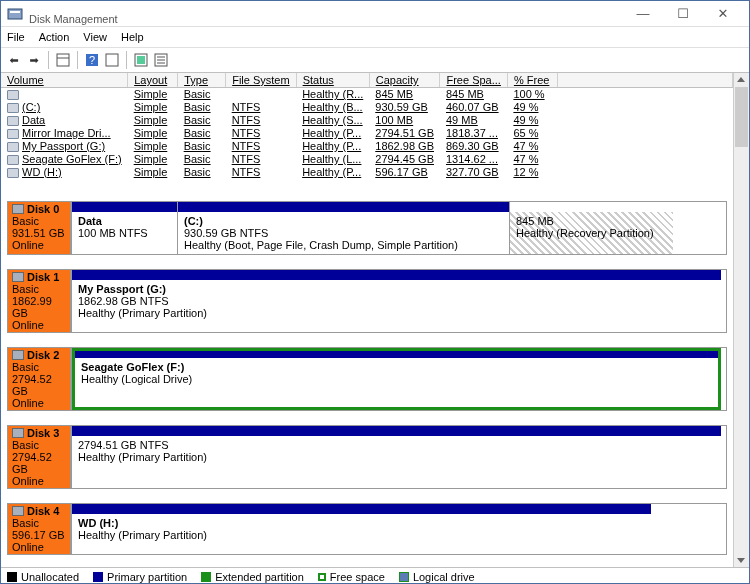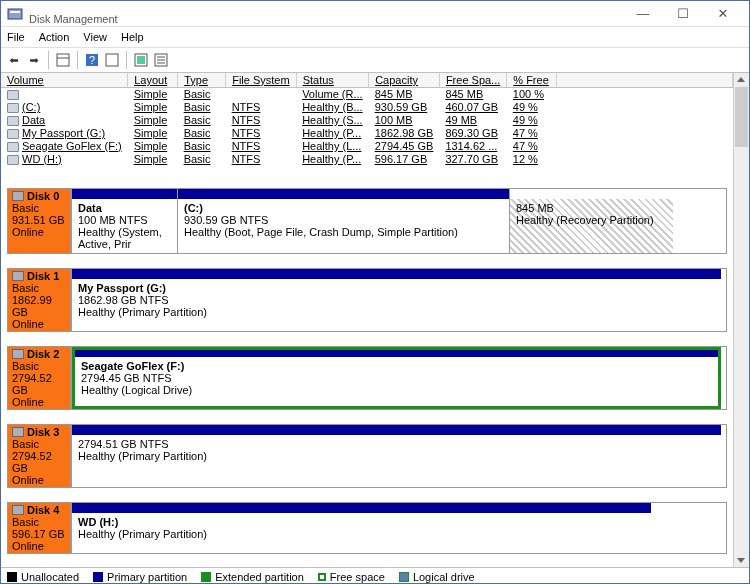--- a/index.html
+++ b/index.html
@@ -142,21 +142,21 @@
     <th>% Free</th>
     <th></th>
   </tr>
         </thead>
   <tbody id="vol-tbody">
           <tr>
             <td><span class="vol-icon"></span><span></span></td>
             <td>Simple</td>
             <td>Basic</td>
             <td></td>
-            <td>Volume (R...</td>
+            <td>Healthy (R...</td>
             <td>845 MB</td>
             <td>845 MB</td>
             <td>100 %</td>
             <td></td>
           </tr>
           <tr>
             <td><span class="vol-icon"></span><span>(C:)</span></td>
             <td>Simple</td>
             <td>Basic</td>
             <td>NTFS</td>
@@ -171,20 +171,31 @@
             <td>Simple</td>
             <td>Basic</td>
             <td>NTFS</td>
             <td>Healthy (S...</td>
             <td>100 MB</td>
             <td>49 MB</td>
             <td>49 %</td>
             <td></td>
           </tr>
           <tr>
+            <td><span class="vol-icon"></span><span>Mirror Image Dri...</span></td>
+            <td>Simple</td>
+            <td>Basic</td>
+            <td>NTFS</td>
+            <td>Healthy (P...</td>
+            <td>2794.51 GB</td>
+            <td>1818.37 ...</td>
+            <td>65 %</td>
+            <td></td>
+          </tr>
+          <tr>
             <td><span class="vol-icon"></span><span>My Passport (G:)</span></td>
             <td>Simple</td>
             <td>Basic</td>
             <td>NTFS</td>
             <td>Healthy (P...</td>
             <td>1862.98 GB</td>
             <td>869.30 GB</td>
             <td>47 %</td>
             <td></td>
           </tr>
@@ -223,21 +234,20 @@
             <div>Basic</div>
             <div>931.51 GB</div>
             <div>Online</div>
           </div>
           <div class="disk-layout">
             <div class="partition" style="width:106px">
               <div class="part-header primary-hdr"></div>
               <div class="part-body">
                 <div class="part-name">Data</div>
                 <div>100 MB NTFS</div>
-                <div>Healthy (System, Active, Prir</div>
               </div>
             </div>
             <div class="partition" style="width:332px">
               <div class="part-header primary-hdr"></div>
               <div class="part-body">
                 <div class="part-name">(C:)</div>
                 <div>930.59 GB NTFS</div>
                 <div>Healthy (Boot, Page File, Crash Dump, Simple Partition)</div>
               </div>
             </div>
@@ -280,21 +290,20 @@
             <div>Basic</div>
             <div>2794.52 GB</div>
             <div>Online</div>
           </div>
           <div class="disk-layout">
             <div class="partition" style="width:650px">
               <div class="part-header logical-hdr"></div>
               <div class="logical-body-wrap">
                 <div class="part-body">
                   <div class="part-name">Seagate GoFlex  (F:)</div>
-                  <div>2794.45 GB NTFS</div>
                   <div>Healthy (Logical Drive)</div>
                 </div>
               </div>
             </div>
           </div>
         </div>
         <div class="disk-row">
           <div class="disk-info">
             <div class="disk-title">
               <span class="disk-media-icon"></span>

